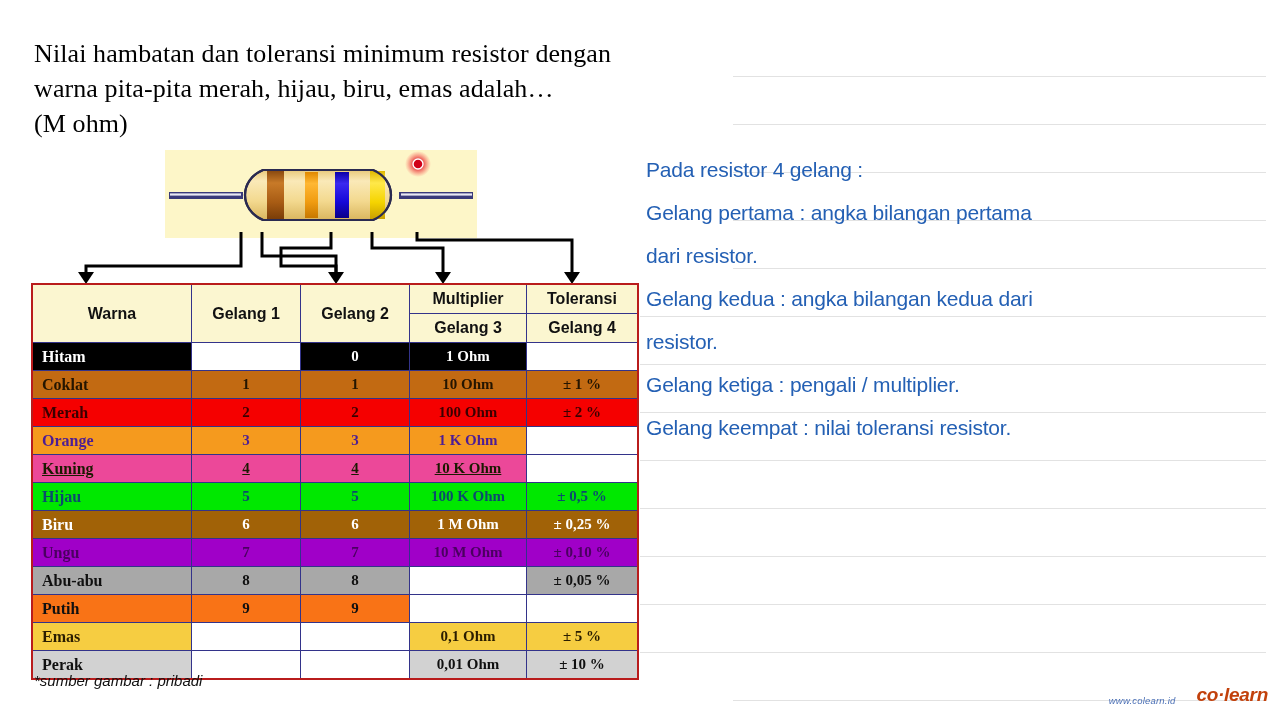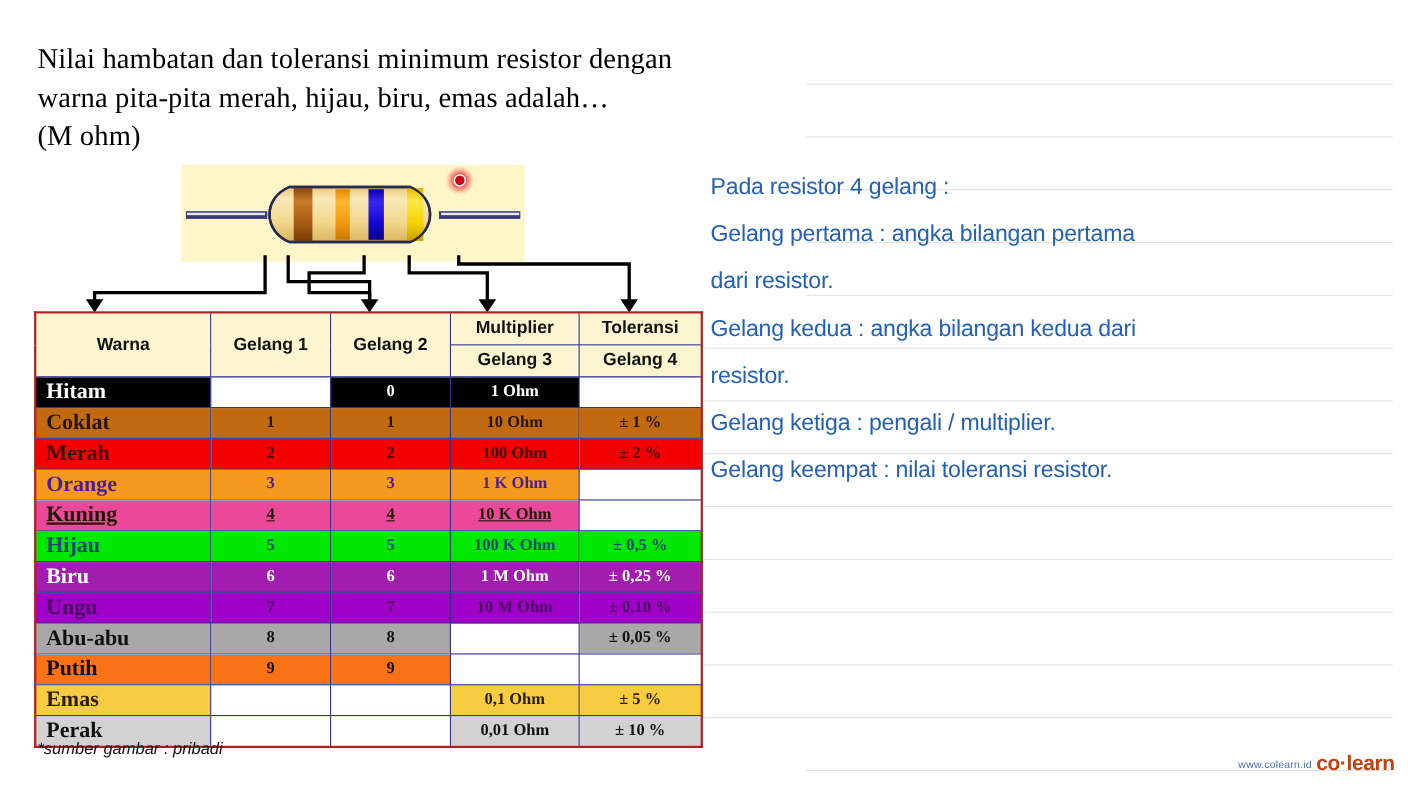--- a/index.html
+++ b/index.html
@@ -39,40 +39,40 @@
     border:1px solid #33338a;
     text-align:center;vertical-align:middle;
     font-size:15px;font-weight:bold;padding:0;height:27px;
     overflow:hidden;white-space:nowrap;
   }
   #color-table thead th{
     background:#fbf6d0;color:#111;
     font-family:"Liberation Sans", sans-serif;
     font-size:16px;height:28px;
   }
-  #color-table .warna-cell{text-align:left;padding-left:9px;font-size:20px;}
+  #color-table .warna-cell{text-align:left;padding-left:9px;font-size:16px;}
   .col-w1{width:158px;} .col-w2{width:108px;} .col-w3{width:108px;}
   .col-w4{width:116px;} .col-w5{width:110px;}
   .empty{background:#ffffff !important;}
 
   
   #annotations{
     position:absolute;left:646px;top:148px;width:626px;
     font-family:"Liberation Sans", sans-serif;
     color:#2460b4;font-size:21px;line-height:43px;letter-spacing:-.2px;
   }
   #annotations div{white-space:nowrap;}
 
   
   #source-note{
     position:absolute;left:34px;top:672px;
     font-family:"Liberation Sans", sans-serif;
     font-style:italic;font-size:15px;color:#111;
   }
-  #brand{position:absolute;right:12px;top:684px;display:flex;align-items:center;gap:4px;}
+  #brand{position:absolute;right:12px;top:684px;display:flex;align-items:flex-end;gap:21px;font-style:italic;}
   #brand-url{font-family:"Liberation Sans", sans-serif;font-size:9.5px;color:#4a6fb5;letter-spacing:.2px;}
   #brand-logo{font-family:"Liberation Sans", sans-serif;font-size:19px;font-weight:bold;color:#c2410c;letter-spacing:-.3px;}
 </style>
 </head>
 <body>
 
 <div id="ruled-lines">
     <div class="rule" style="top: 76px; left: 733px; width: 533px;"></div>
     <div class="rule" style="top: 124px; left: 733px; width: 533px;"></div>
     <div class="rule" style="top: 172px; left: 733px; width: 533px;"></div>
@@ -220,21 +220,21 @@
         <td>10 K Ohm</td>
         <td class="empty" style="color: rgb(0, 0, 0);"></td>
       </tr>
       <tr style="background: rgb(0, 232, 0); color: #0c4a6e; padding-left: 12px;">
         <td class="warna-cell">Hijau</td>
         <td>5</td>
         <td>5</td>
         <td>100 K Ohm</td>
         <td>± 0,5 %</td>
       </tr>
-      <tr style="background: #a21caf; color: rgb(255, 255, 255);">
+      <tr style="background: #a16207; color: rgb(255, 255, 255);">
         <td class="warna-cell">Biru</td>
         <td>6</td>
         <td>6</td>
         <td>1 M Ohm</td>
         <td>± 0,25 %</td>
       </tr>
       <tr style="background: rgb(160, 0, 200); color: rgb(74, 0, 96);">
         <td class="warna-cell">Ungu</td>
         <td>7</td>
         <td>7</td>

